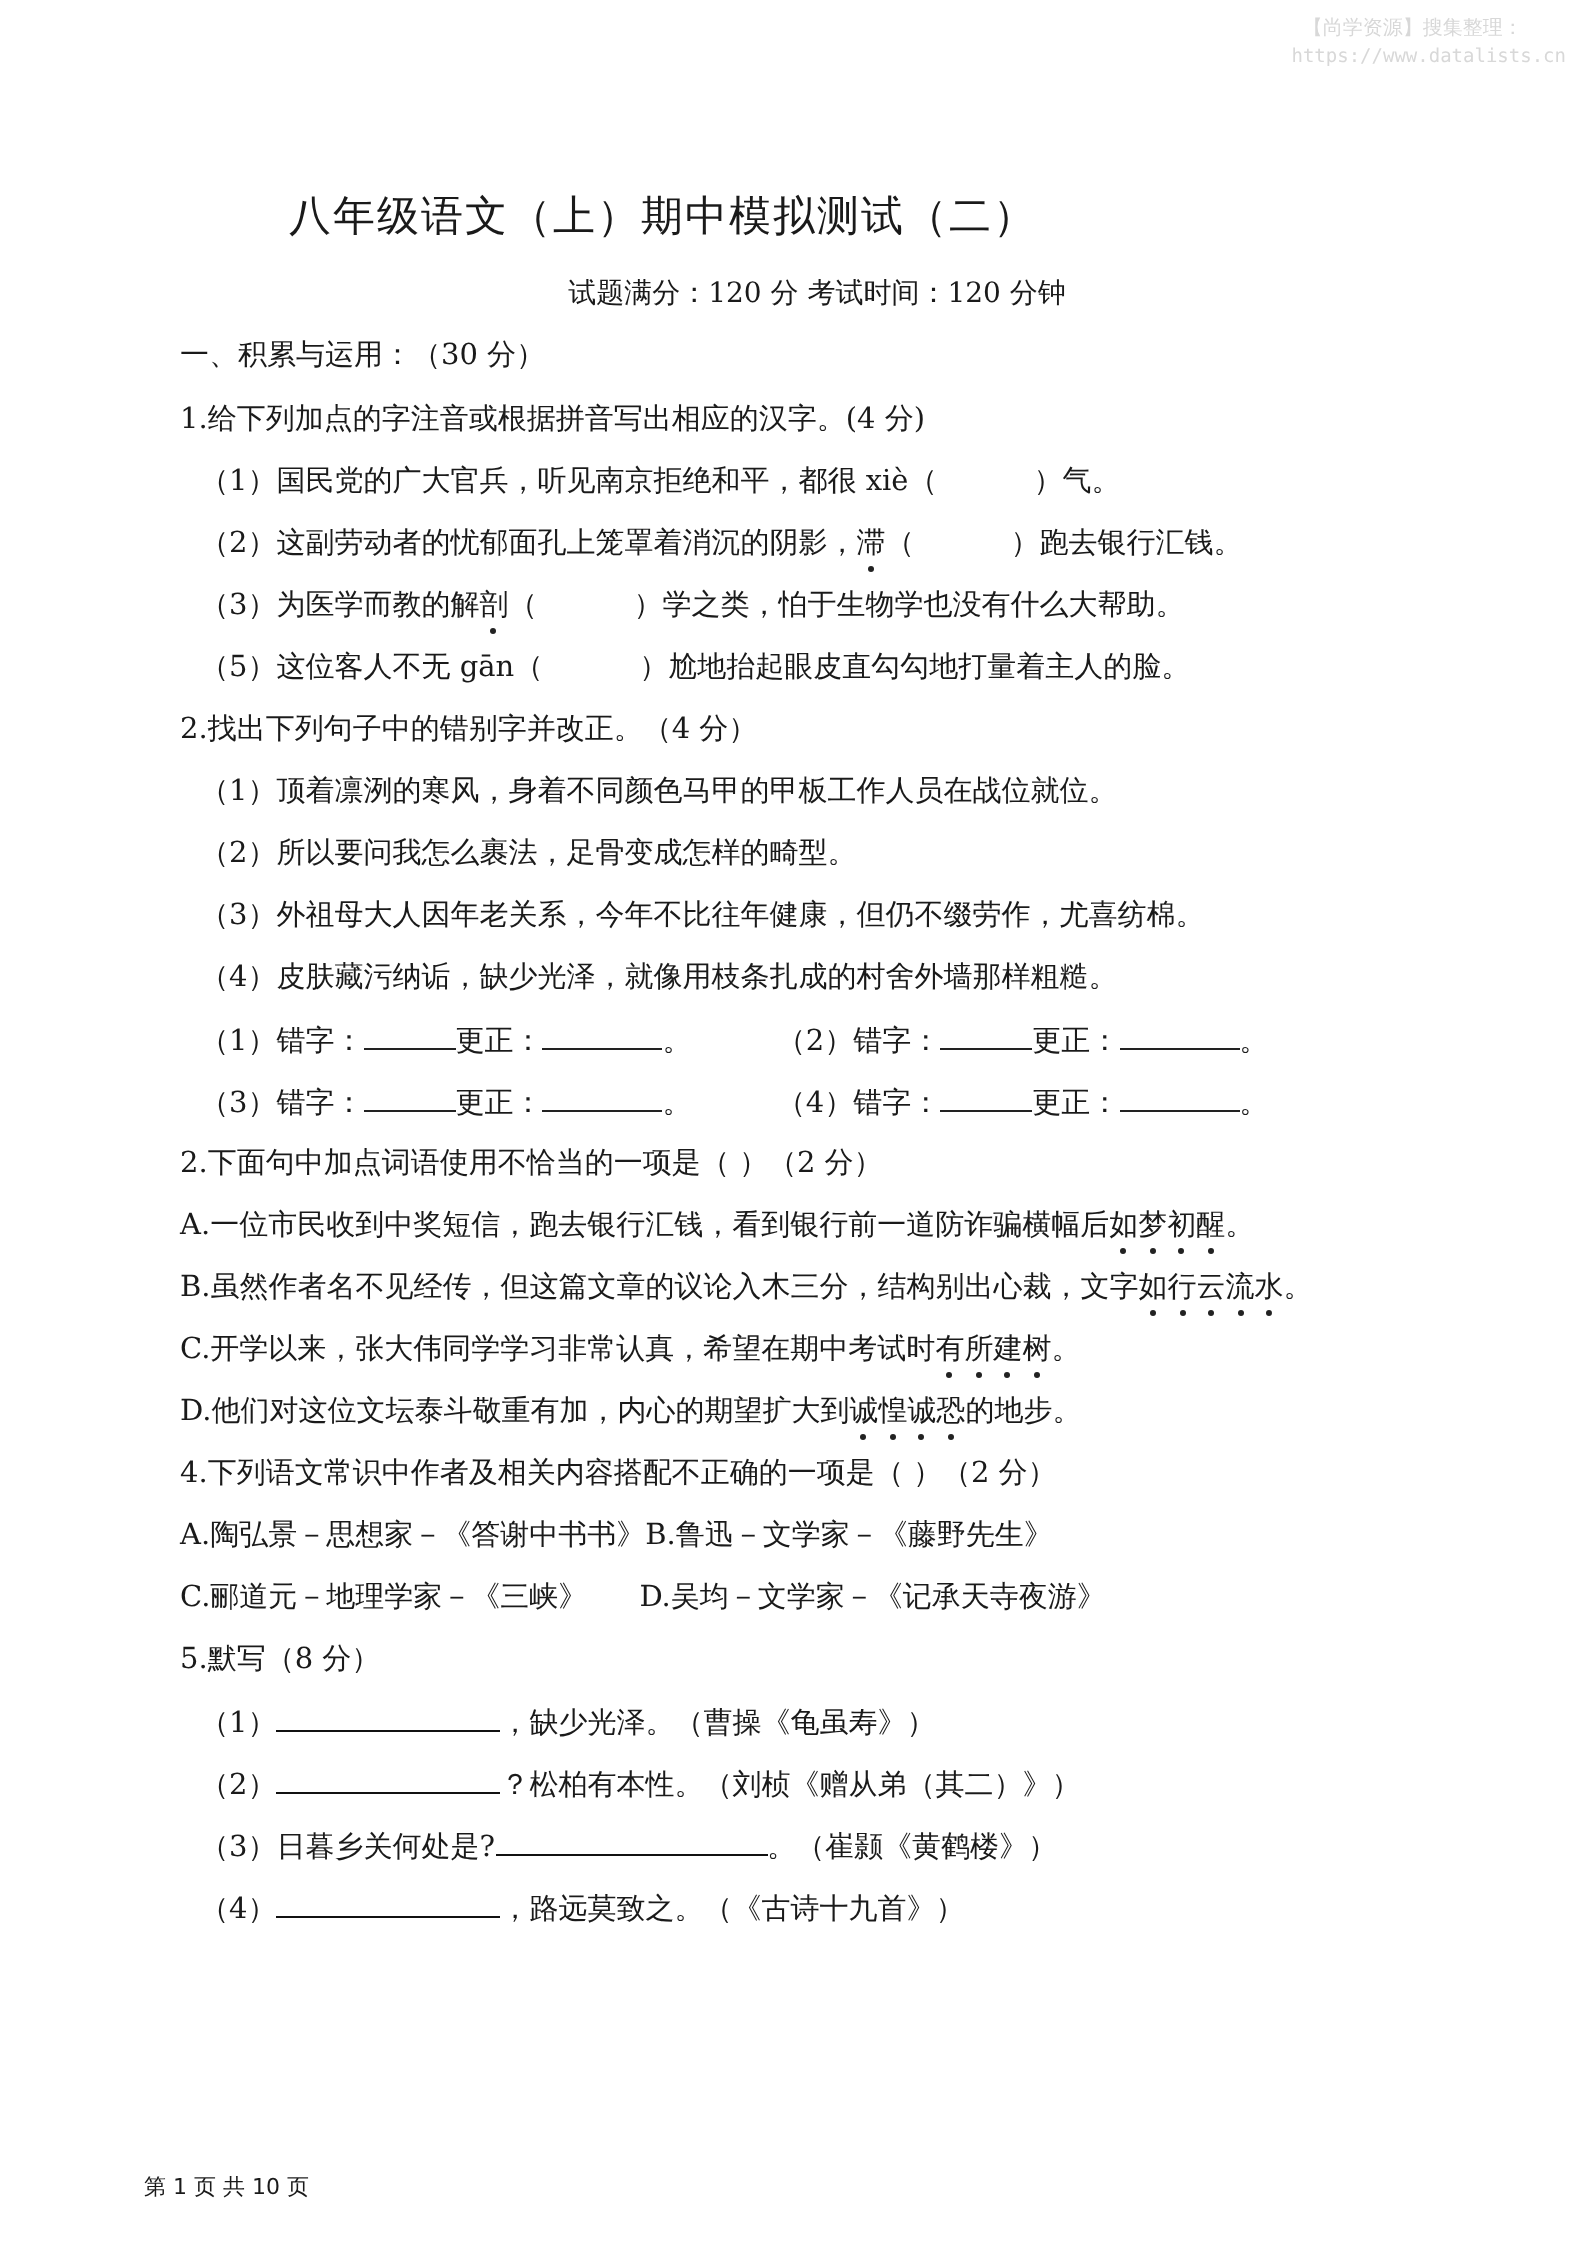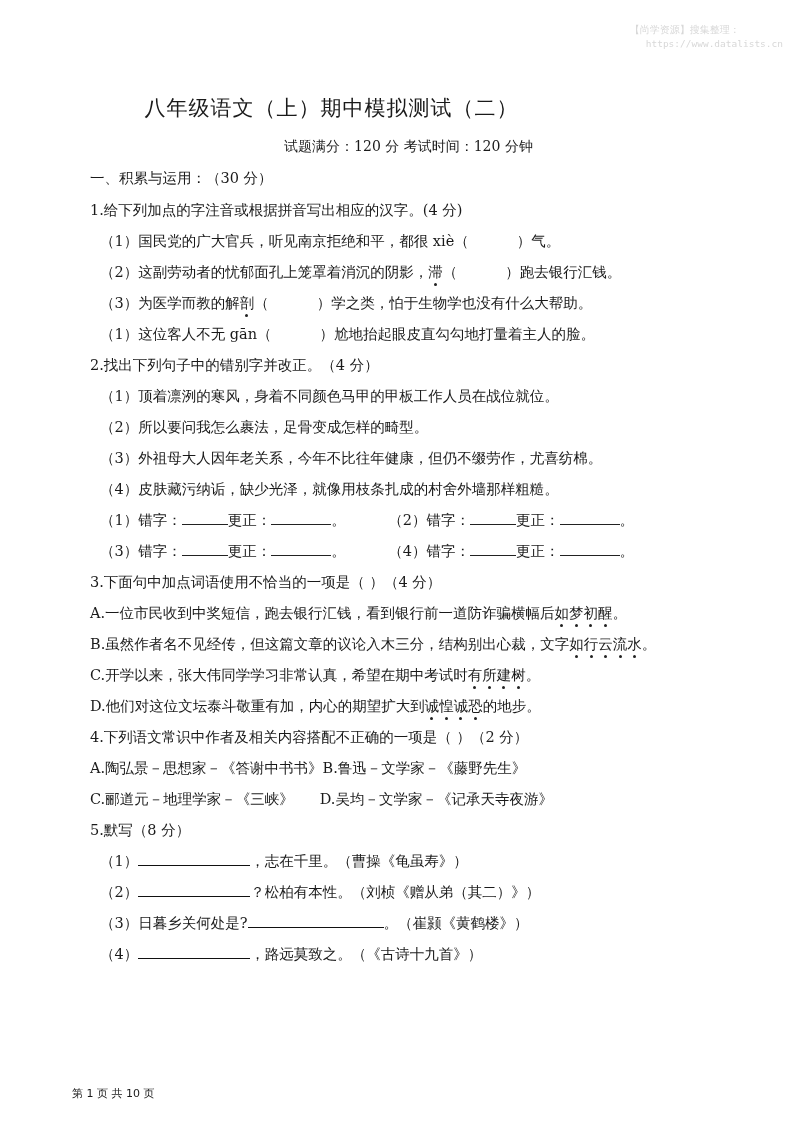--- a/index.html
+++ b/index.html
@@ -1,18 +1,18 @@
 <!DOCTYPE html>
 <html><head>
 <meta charset="utf-8">
 <style>
   html, body { margin:0; padding:0; background:#ffffff; }
   body { width:793px; height:1122px; position:relative; overflow:hidden;
          font-family:"DejaVu Serif","Liberation Serif",serif; color:#1a1a1a; }
-  .watermark { position:absolute; right:10px; top:23px; text-align:left; color:#d8d8d8; font-size:10px; line-height:14px; }
+  .watermark { position:absolute; right:10px; top:8px; text-align:center; color:#d8d8d8; font-size:10px; line-height:14px; }
   .watermark .w2 { font-family:"DejaVu Sans Mono","Liberation Mono",monospace; font-size:9.5px;padding-left:16px; }
   .title { position:absolute; left:0; width:663px; top:94px; text-align:center; font-size:21px; font-family:"DejaVu Sans","Liberation Sans",sans-serif; letter-spacing:1px; }
   .subtitle { position:absolute; left:0; width:793px; top:138px; text-align:center; font-size:14px;margin-left:12px; }
   .line { position:absolute; left:66px; font-size:14.5px; white-space:nowrap; line-height:20px;margin-left:24px; }
   .ind { left:76px; }
   .dot { position:relative; display:inline-block; }
   .dot::after { content:""; position:absolute; left:50%; bottom:-4px; width:3px; height:3px; margin-left:-1.5px; border-radius:50%; background:#222; }
   .blank { display:inline-block; border-bottom:1px solid #222; height:14px; vertical-align:baseline; }
   .blank.b1 { width:46px; }
   .blank.b2 { width:60px; }
@@ -39,21 +39,21 @@
 <div class="line ind" style="top:231px">
   <span>（1）国民党的广大官兵，听见南京拒绝和平，都很 xiè（</span><span class="paren"></span><span>）气。</span>
 </div>
 <div class="line ind" style="top:262px">
   <span>（2）这副劳动者的忧郁面孔上笼罩着消沉的阴影，</span><span class="dot">滞</span><span>（</span><span class="paren"></span><span>）跑去银行汇钱。</span>
 </div>
 <div class="line ind" style="top:293px">
   <span>（3）为医学而教的解</span><span class="dot">剖</span><span>（</span><span class="paren"></span><span>）学之类，怕于生物学也没有什么大帮助。</span>
 </div>
 <div class="line ind" style="top:324px">
-  <span>（1）这位客人不无 gān（</span><span class="paren"></span><span>）尬地抬起眼皮直勾勾地打量着主人的脸。</span>
+  <span>（5）这位客人不无 gān（</span><span class="paren"></span><span>）尬地抬起眼皮直勾勾地打量着主人的脸。</span>
 </div>
 
 <div class="line" style="top:355px">2.找出下列句子中的错别字并改正。（4 分）</div>
 <div class="line ind" style="top:386px">（1）顶着凛洌的寒风，身着不同颜色马甲的甲板工作人员在战位就位。</div>
 <div class="line ind" style="top:417px">（2）所以要问我怎么裹法，足骨变成怎样的畸型。</div>
 <div class="line ind" style="top:448px">（3）外祖母大人因年老关系，今年不比往年健康，但仍不缀劳作，尤喜纺棉。</div>
 <div class="line ind" style="top:479px">（4）皮肤藏污纳诟，缺少光泽，就像用枝条扎成的村舍外墙那样粗糙。</div>
 
 <div class="line ind" style="top:510px">
   <span>（1）</span><span>错字：</span><span class="blank b1"></span><span>更正：</span><span class="blank b2"></span><span>。</span>
@@ -61,21 +61,21 @@
     <span>（2）</span><span>错字：</span><span class="blank b1"></span><span>更正：</span><span class="blank b2"></span><span>。</span>
   </span>
 </div>
 <div class="line ind" style="top:541px">
   <span>（3）</span><span>错字：</span><span class="blank b1"></span><span>更正：</span><span class="blank b2"></span><span>。</span>
   <span class="col2">
     <span>（4）</span><span>错字：</span><span class="blank b1"></span><span>更正：</span><span class="blank b2"></span><span>。</span>
   </span>
 </div>
 
-<div class="line" style="top:572px">3.下面句中加点词语使用不恰当的一项是（        ）（4 分）</div>
+<div class="line" style="top:572px">2.下面句中加点词语使用不恰当的一项是（        ）（2 分）</div>
 <div class="line" style="top:603px">
   <span>A.一位市民收到中奖短信，跑去银行汇钱，看到银行前一道防诈骗横幅后</span><span class="dots"><span class="dot">如</span><span class="dot">梦</span><span class="dot">初</span><span class="dot">醒</span></span><span>。</span>
 </div>
 <div class="line" style="top:634px">
   <span>B.虽然作者名不见经传，但这篇文章的议论入木三分，结构别出心裁，文字</span><span class="dots"><span class="dot">如</span><span class="dot">行</span><span class="dot">云</span><span class="dot">流</span><span class="dot">水</span></span><span>。</span>
 </div>
 <div class="line" style="top:665px">
   <span>C.开学以来，张大伟同学学习非常认真，希望在期中考试时</span><span class="dots"><span class="dot">有</span><span class="dot">所</span><span class="dot">建</span><span class="dot">树</span></span><span>。</span>
 </div>
 <div class="line" style="top:696px">
@@ -83,21 +83,21 @@
 </div>
 
 <div class="line" style="top:727px">4.下列语文常识中作者及相关内容搭配不正确的一项是（        ）（2 分）</div>
 <div class="line" style="top:758px">A.陶弘景－思想家－《答谢中书书》B.鲁迅－文学家－《藤野先生》</div>
 <div class="line" style="top:789px">
   <span>C.郦道元－地理学家－《三峡》</span><span style="display:inline-block;width:26px"></span><span>D.吴均－文学家－《记承天寺夜游》</span>
 </div>
 
 <div class="line" style="top:820px">5.默写（8 分）</div>
 <div class="line ind" style="top:851px">
-  <span>（1）</span><span class="blank b3"></span><span>，志在千里。（曹操《龟虽寿》）</span>
+  <span>（1）</span><span class="blank b3"></span><span>，缺少光泽。（曹操《龟虽寿》）</span>
 </div>
 <div class="line ind" style="top:882px">
   <span>（2）</span><span class="blank b3"></span><span>？松柏有本性。（刘桢《赠从弟（其二）》）</span>
 </div>
 <div class="line ind" style="top:913px">
   <span>（3）</span><span>日暮乡关何处是?</span><span class="blank b4"></span><span>。（崔颢《黄鹤楼》）</span>
 </div>
 <div class="line ind" style="top:944px">
   <span>（4）</span><span class="blank b3"></span><span>，路远莫致之。（《古诗十九首》）</span>
 </div>

